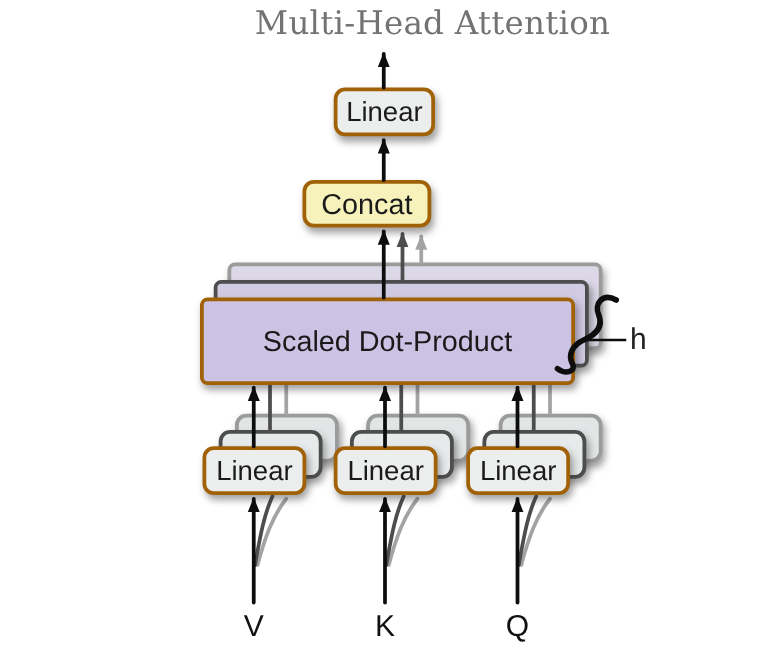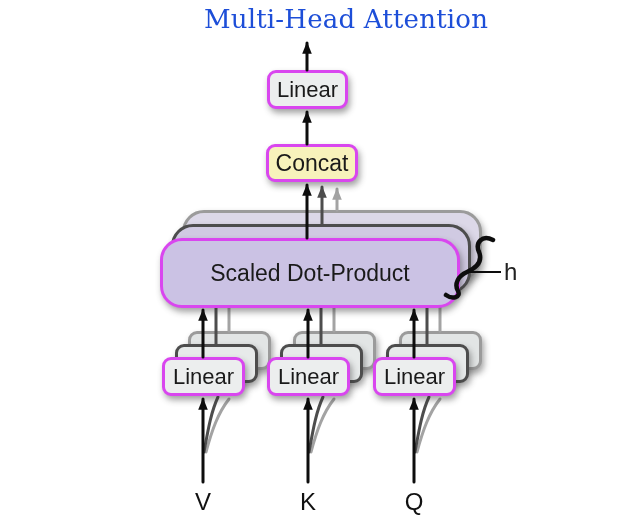--- a/index.html
+++ b/index.html
@@ -6,29 +6,29 @@
   .canvas{
     position:relative;width:617px;height:518px;background:#ffffff;
     font-family:"Liberation Sans",sans-serif;overflow:hidden;
   }
   .svg-layer{position:absolute;left:0;top:0;width:617px;height:518px;pointer-events:none;}
   .z1{z-index:1}.z2{z-index:2}.z3{z-index:3}.z4{z-index:4}.z5{z-index:5}.z6{z-index:6}.z7{z-index:7}
 
   .title{
     position:absolute;top:4px;left:346px;transform:translateX(-50%);
     font-family:"DejaVu Serif","Liberation Serif",serif;
-    font-size:26px;color:#1d4ed8;white-space:nowrap;letter-spacing:.2px;
+    font-size:26px;color:#737373;white-space:nowrap;letter-spacing:.2px;
   }
   .box{
-    position:absolute;box-sizing:border-box;border-radius:22px;
+    position:absolute;box-sizing:border-box;border-radius:6px;
     display:flex;align-items:center;justify-content:center;flex-direction:column;
     color:#1a1a1a;text-align:center;
     box-shadow:2px 4px 6px rgba(50,50,50,.45);
   }
-  .front{border:3px solid #d946ef;}
+  .front{border:3px solid #a16207;}
   .mid{border:3px solid #4d4d4d;}
   .back{border:3px solid #9b9b9b;}
 
   .gray-fill{background:#eceeee;}
   .gray-fill-mid{background:#e7eaea;}
   .gray-fill-back{background:#e2e5e5;}
   .yellow-fill{background:#f7f2bb;}
   .purple-fill{background:#cbc2e4;}
   .purple-fill-mid{background:#d0cae2;}
   .purple-fill-back{background:#dcd8e8;}
@@ -93,21 +93,21 @@
       <path d="M204,452 C208,430 211,412 218,397"></path>
       <path d="M309,452 C313,430 316,412 323,397"></path>
       <path d="M415,452 C419,430 422,412 429,397"></path>
     </g>
   </svg>
 
   <div class="box front purple-fill z5" style="left:160px;top:238px;width:300px;height:70px;">
     <div class="attn-label">Scaled Dot-Product</div>
   </div>
 
-  <div class="box front yellow-fill z5" style="left:266px;top:144px;width:92px;height:38px;border-radius:9px;">
+  <div class="box front yellow-fill z5" style="left:242px;top:144px;width:103px;height:38px;border-radius:9px;">
     <div class="concat-label">Concat</div>
   </div>
 
   <div class="box front gray-fill z5" style="left:267px;top:70px;width:81px;height:39px;border-radius:9px;">
     <div class="box-label">Linear</div>
   </div>
 
   <div class="box front gray-fill z5" style="left:162px;top:357px;width:83px;height:39px;border-radius:9px;">
     <div class="box-label">Linear</div>
   </div>

